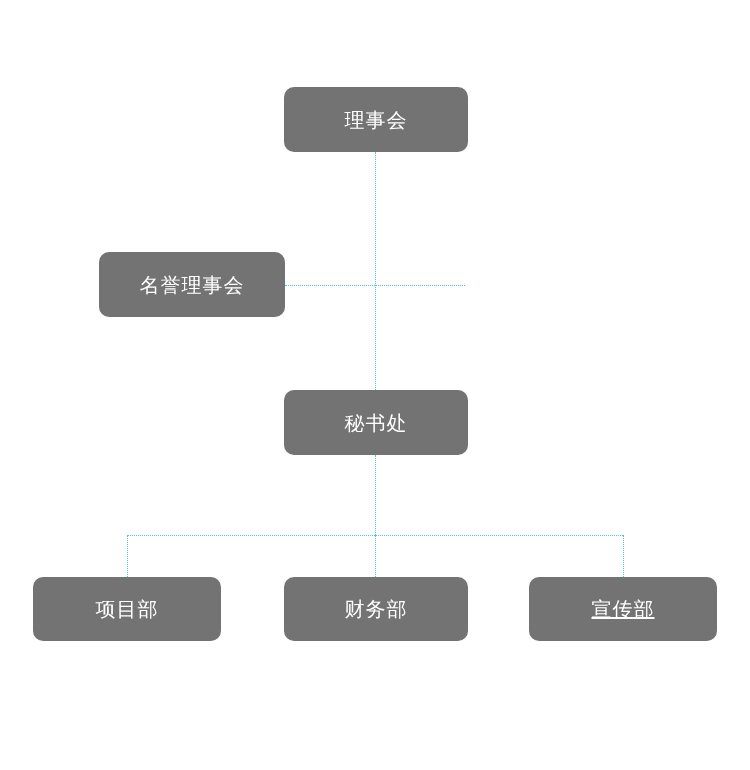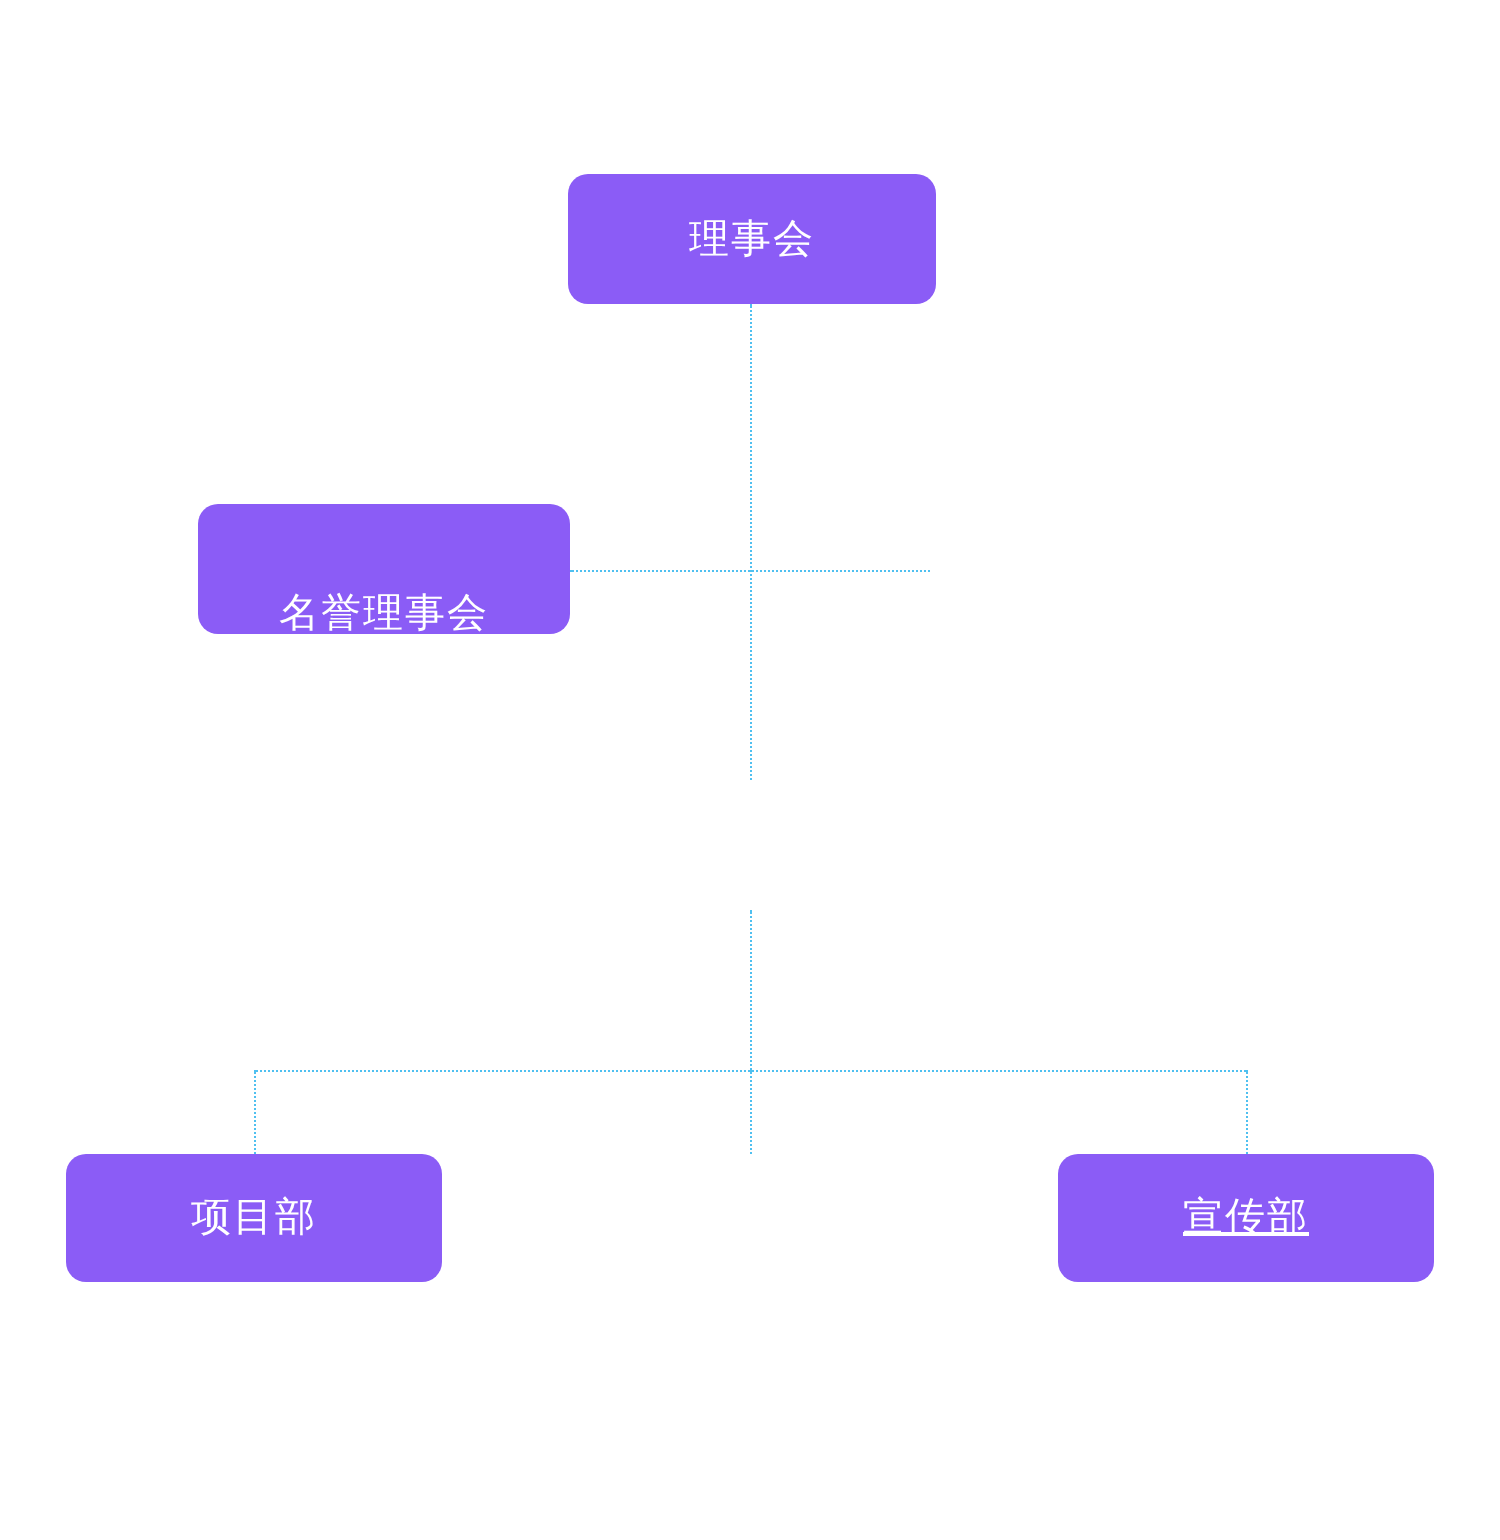--- a/index.html
+++ b/index.html
@@ -16,37 +16,37 @@
     width: 750px;
     height: 770px;
     background: #ffffff;
     overflow: hidden;
   }
 
   
   .node {
     position: absolute;
     box-sizing: border-box;
-    background: #8b5cf6;
+    background: #737373;
     border-radius: 10px;
     color: #ffffff;
     display: flex;
     align-items: center;
     justify-content: center;
     font-size: 20px;
     letter-spacing: 1px;
     line-height: 1;
     z-index: 3;
     user-select: none;
   }
 
   
   .node-board        { left: 284px; top: 87px;  width: 184px; height: 65px; }
   
-  .node-honorary     { left: 99px;  top: 252px; width: 186px; height: 65px; align-items: flex-end; }
+  .node-honorary     { left: 99px;  top: 252px; width: 186px; height: 65px; }
   .node-supervisors  { left: 465px; top: 252px; width: 186px; height: 65px; }
   
   .node-secretariat  { left: 284px; top: 390px; width: 184px; height: 65px; }
   
   .node-project      { left: 33px;  top: 577px; width: 188px; height: 64px; }
   .node-finance      { left: 284px; top: 577px; width: 184px; height: 64px; }
   .node-publicity    { left: 529px; top: 577px; width: 188px; height: 64px; text-decoration: underline; }
 
   
   .conn {
@@ -89,21 +89,27 @@
   <div class="conn conn-v conn-drop-right"></div>
 
   <div class="node node-board">
     <span>理事会</span>
   </div>
 
   <div class="node node-honorary">
     <span>名誉理事会</span>
   </div>
 
+  <div class="node node-secretariat">
+    <span>秘书处</span>
+  </div>
 
   <div class="node node-project">
     <span>项目部</span>
+  </div>
+  <div class="node node-finance">
+    <span>财务部</span>
   </div>
   <div class="node node-publicity">
     <span>宣传部</span>
   </div>
 
 </div>
 
 </body></html>

